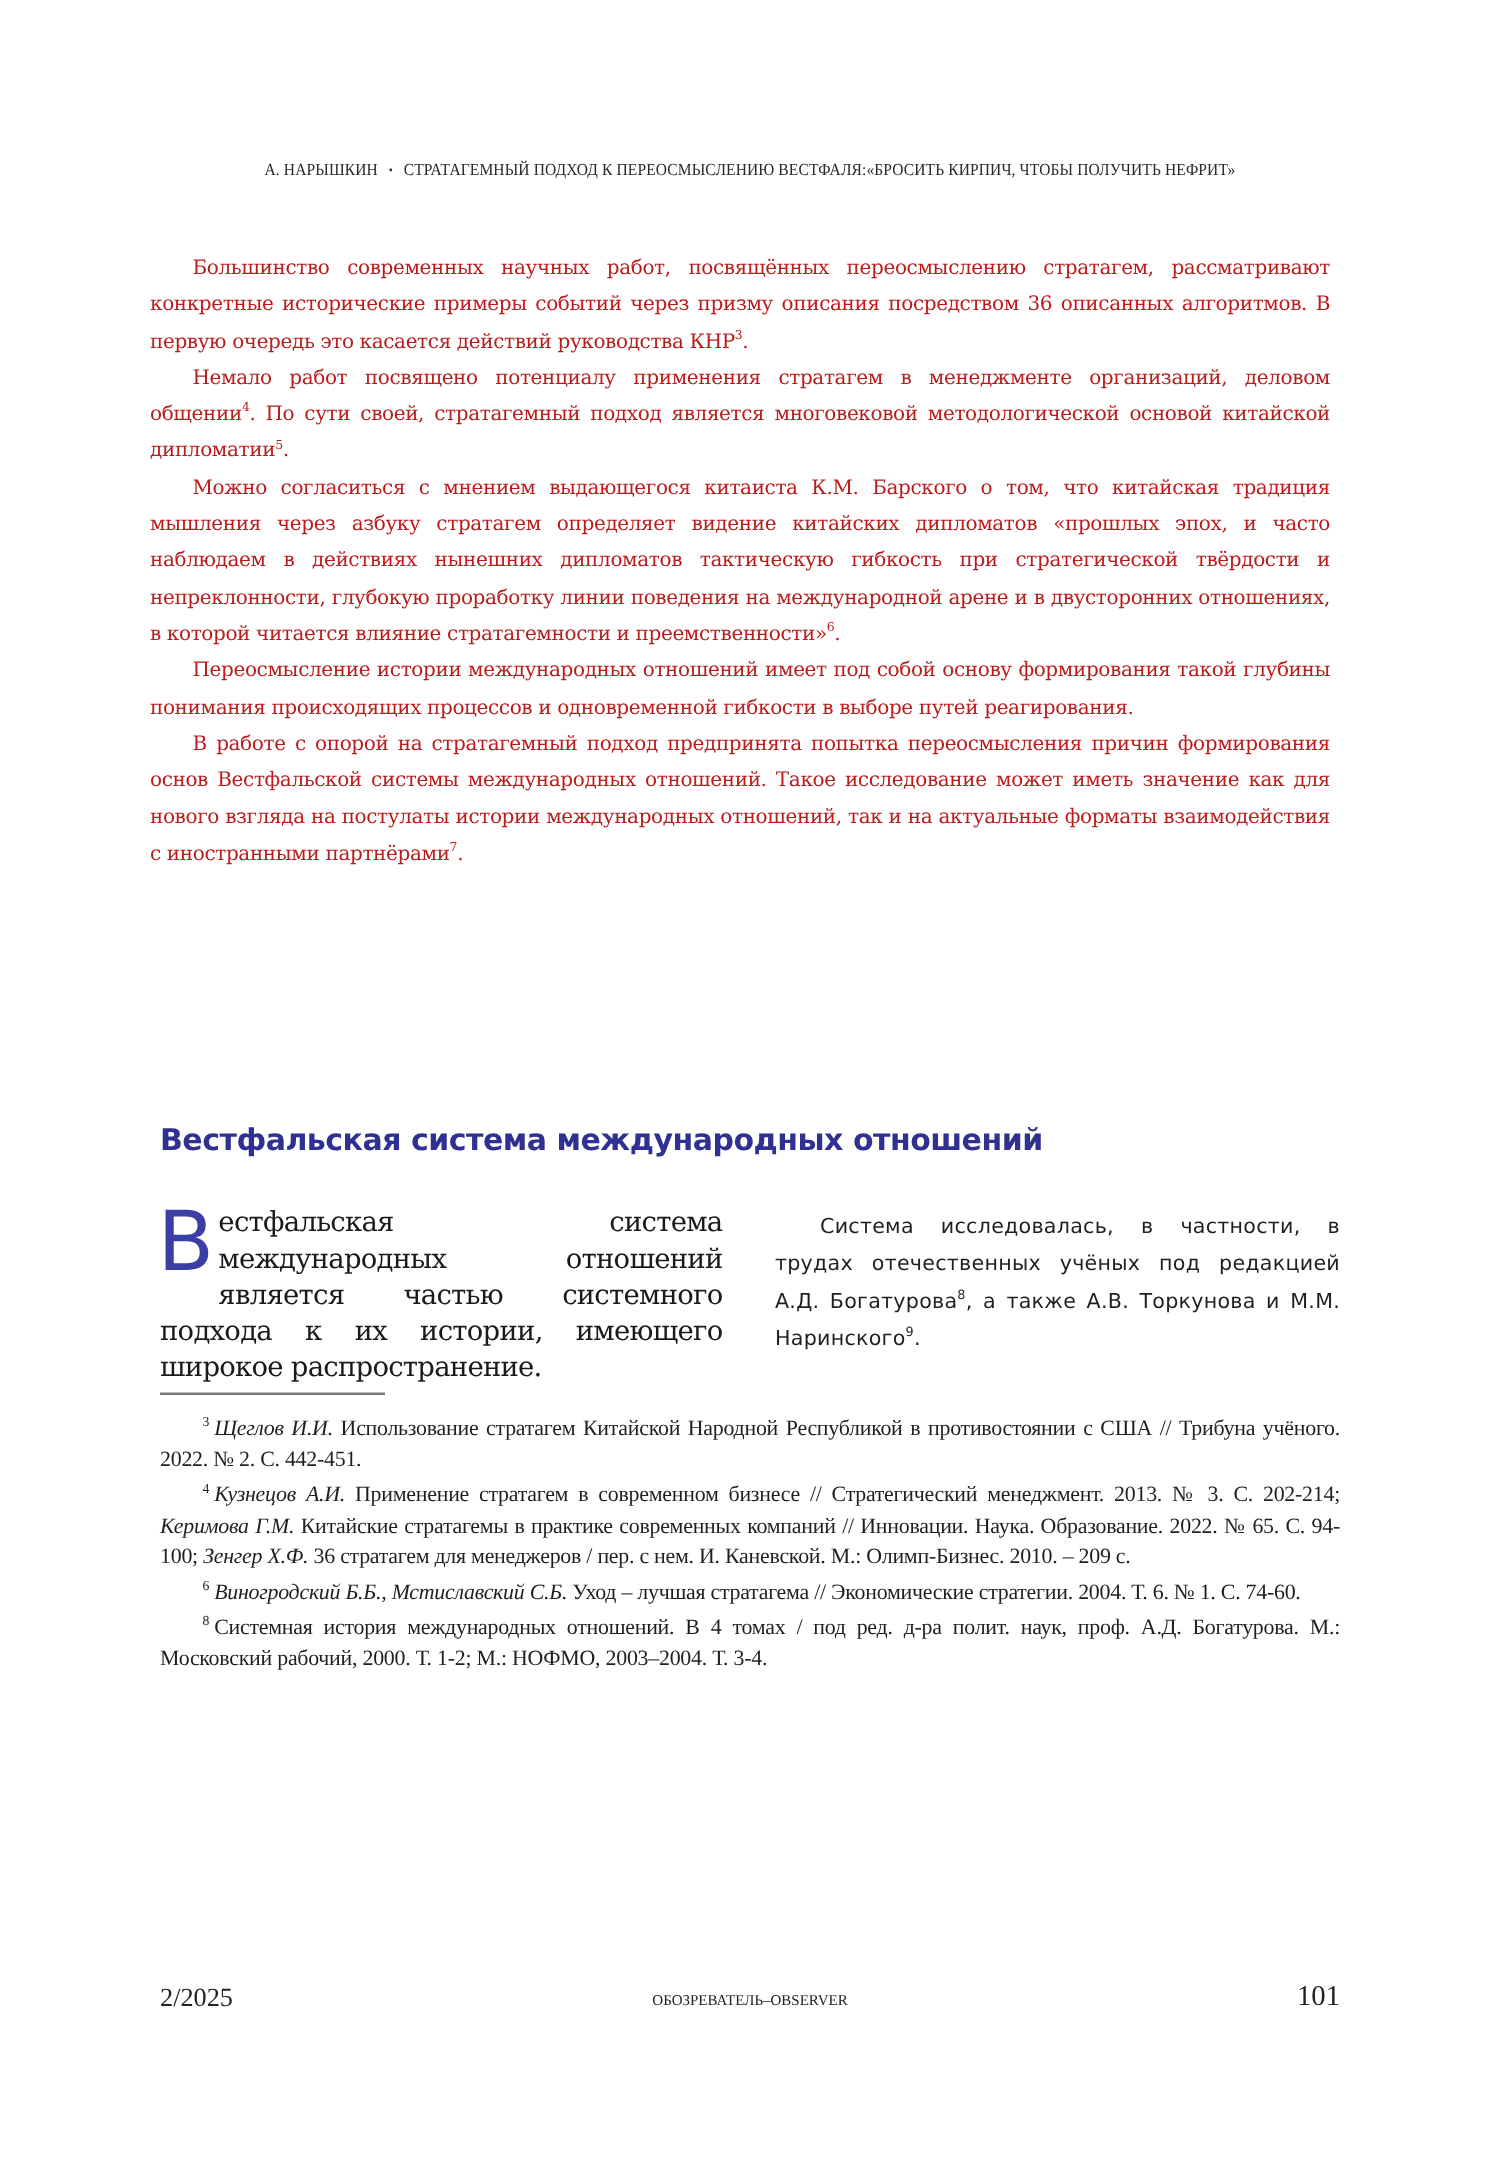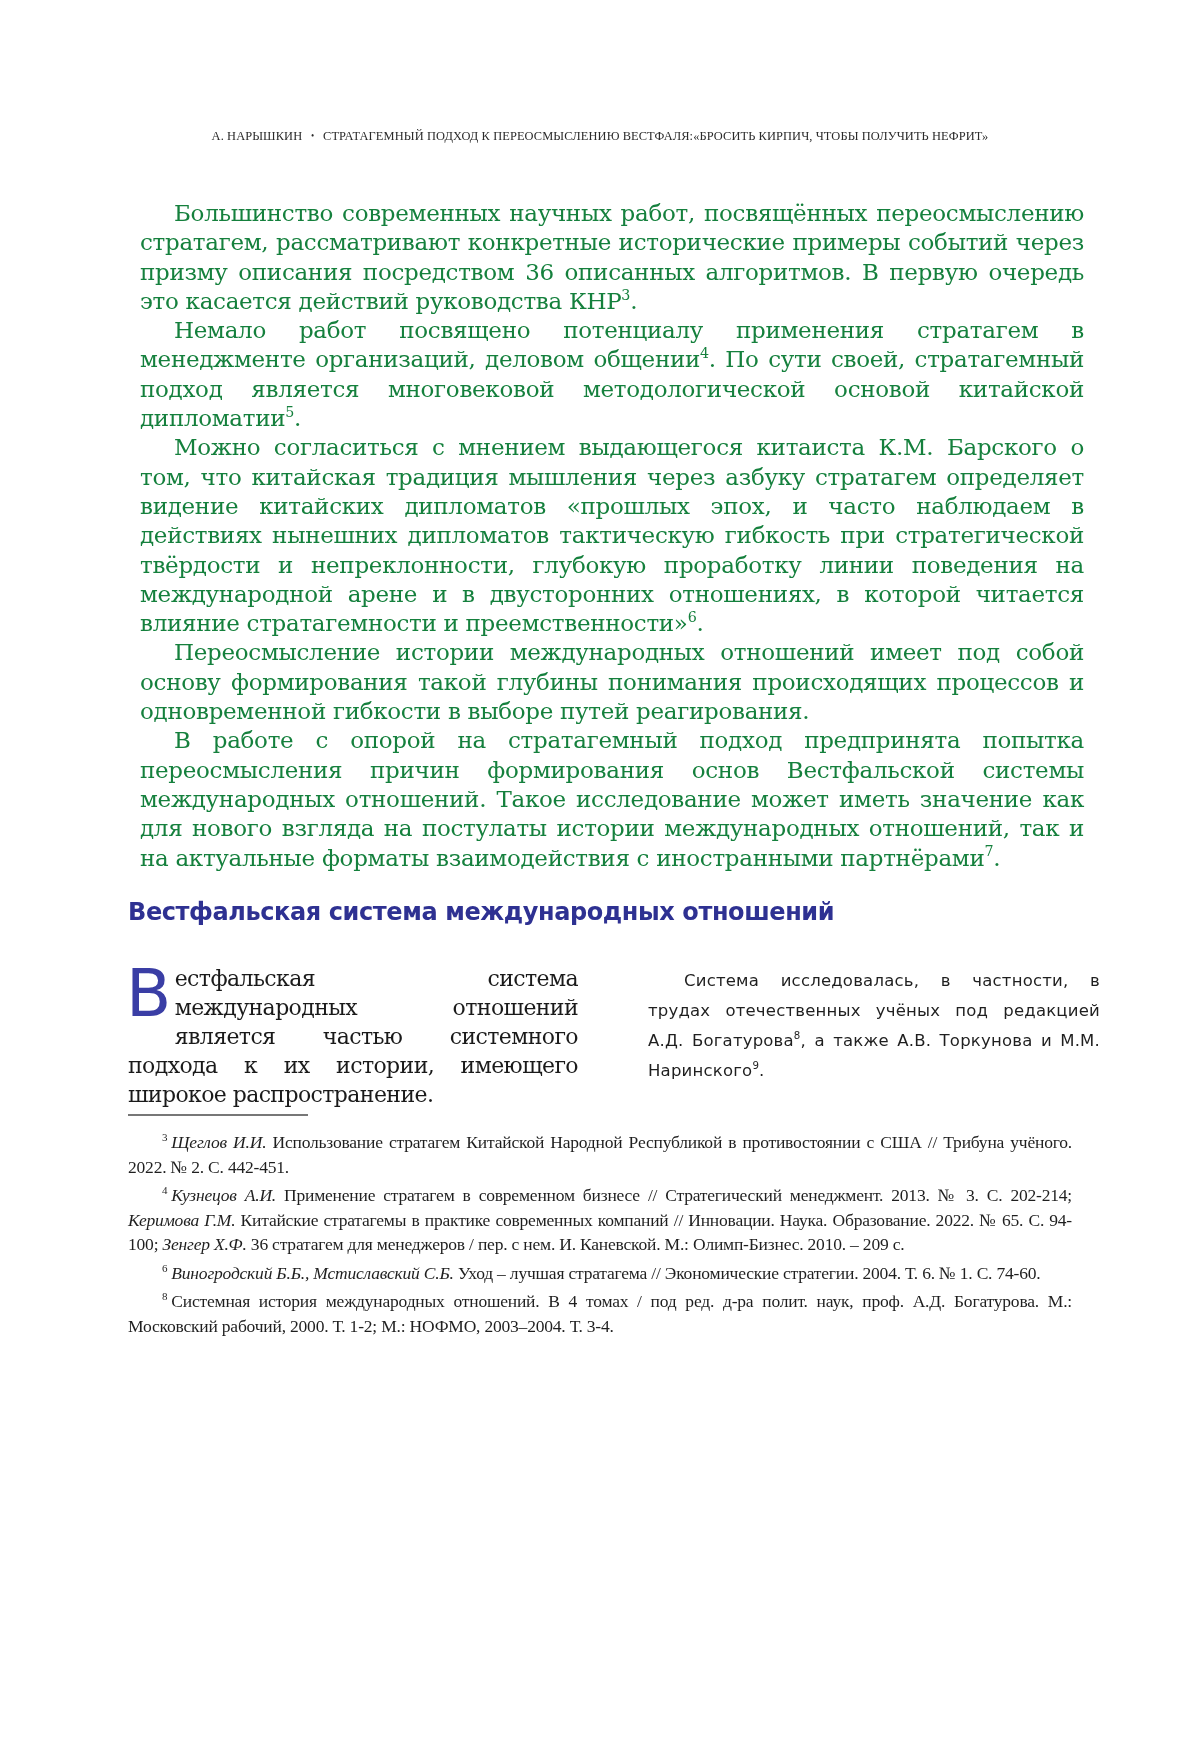--- a/index.html
+++ b/index.html
@@ -6,43 +6,43 @@
     body { width: 1200px; height: 1747px; position: relative; overflow: hidden; color: #1e1e1e; }
     .page { position: absolute; left: 0; top: 0; width: 1200px; height: 1747px; text-decoration: underline; }
     .running-head {
       position: absolute; left: 128px; top: 128px; width: 944px;
       font-family: "Liberation Serif", serif; font-size: 13.5px; letter-spacing: 0.1px;
       text-align: center; white-space: nowrap; color: #2a2a2a; text-transform: uppercase;
       transform: scaleX(0.92); transform-origin: center;
     }
     .running-head .dot { margin: 0 6px; font-size: 10px; position: relative; top: -1px; }
     .body-text {
-      position: absolute; left: 140px; top: 199px; width: 944px;
-      font-family: "DejaVu Serif", serif; font-size: 23px; line-height: 29.3px;
-      text-align: justify; color: #15803d; letter-spacing: -0.3px;
+      position: absolute; left: 120px; top: 199px; width: 944px;
+      font-family: "DejaVu Serif", serif; font-size: 16px; line-height: 29.3px;
+      text-align: justify; color: #b91c1c; letter-spacing: -0.3px;
     }
     .body-text p { margin: 0; text-indent: 34px; text-align: justify; text-align-last: left; }
     sup { font-size: 0.62em; line-height: 0; position: relative; top: -0.05em; vertical-align: super; }
     .section-heading {
       position: absolute; left: 128px; top: 898px; width: 944px;
       font-family: "DejaVu Sans", sans-serif; font-weight: bold; font-size: 24px;
       text-align: left; color: #2e3192; letter-spacing: -0.4px;
     }
     .col-left {
       position: absolute; left: 128px; top: 964px; width: 450px;
       font-family: "DejaVu Serif", serif; font-size: 22px; line-height: 29px;
       text-align: justify; color: #1a1a1a; letter-spacing: -0.6px;
     }
     .col-left p { margin: 0; text-align: justify; }
     .dropcap {
       float: left; font-family: "DejaVu Sans", sans-serif; font-size: 66px; line-height: 54px;
       color: #3a3ea5; margin: 3px 4px 0 -2px; height: 56px;
     }
     .col-right {
-      position: absolute; left: 648px; top: 966px; width: 452px;
+      position: absolute; left: 620px; top: 966px; width: 452px;
       font-family: "DejaVu Sans", sans-serif; font-size: 16.5px; line-height: 30px;
       text-align: justify; color: #1f1f1f; letter-spacing: 0.2px;
     }
     .col-right p { margin: 0; text-indent: 36px; text-align: justify; text-align-last: left; }
     .footnote-rule {
       position: absolute; left: 128px; top: 1114px; width: 180px; height: 1.5px; background: #777;
     }
     .footnotes {
       position: absolute; left: 128px; top: 1130px; width: 944px;
       font-family: "Liberation Serif", serif; font-size: 17.5px; line-height: 24.5px;
@@ -90,14 +90,19 @@
 
   <div class="footnote-rule"></div>
 
   <div class="footnotes">
     <p class="fn"><span class="num">3</span><i>Щеглов И.И.</i><span> Использование стратагем Китайской Народной Республикой в противостоянии с США // Трибуна учёного. 2022. № 2. С. 442-451.</span></p>
     <p class="fn"><span class="num">4</span><i>Кузнецов А.И.</i><span> Применение стратагем в современном бизнесе // Стратегический менеджмент. 2013. № 3. С. 202-214; </span><i>Керимова Г.М.</i><span> Китайские стратагемы в практике современных компаний // Инновации. Наука. Образование. 2022. № 65. С. 94-100; </span><i>Зенгер Х.Ф.</i><span> 36 стратагем для менеджеров / пер. с нем. И. Каневской. М.: Олимп-Бизнес. 2010. – 209 с.</span></p>
     <p class="fn"><span class="num">6</span><i>Виногродский Б.Б., Мстиславский С.Б.</i><span> Уход – лучшая стратагема // Экономические стратегии. 2004. Т. 6. № 1. С. 74-60.</span></p>
     <p class="fn"><span class="num">8</span><span>Системная история международных отношений. В 4 томах / под ред. д-ра полит. наук, проф. А.Д. Богатурова. М.: Московский рабочий, 2000. Т. 1-2; М.: НОФМО, 2003–2004. Т. 3-4.</span></p>
   </div>
 
+  <div class="page-footer">
+    <span class="issue">2/2025</span>
+    <span class="journal">ОБОЗРЕВАТЕЛЬ–OBSERVER</span>
+    <span class="pageno">101</span>
+  </div>
 
 </div>
 
 </body></html>

